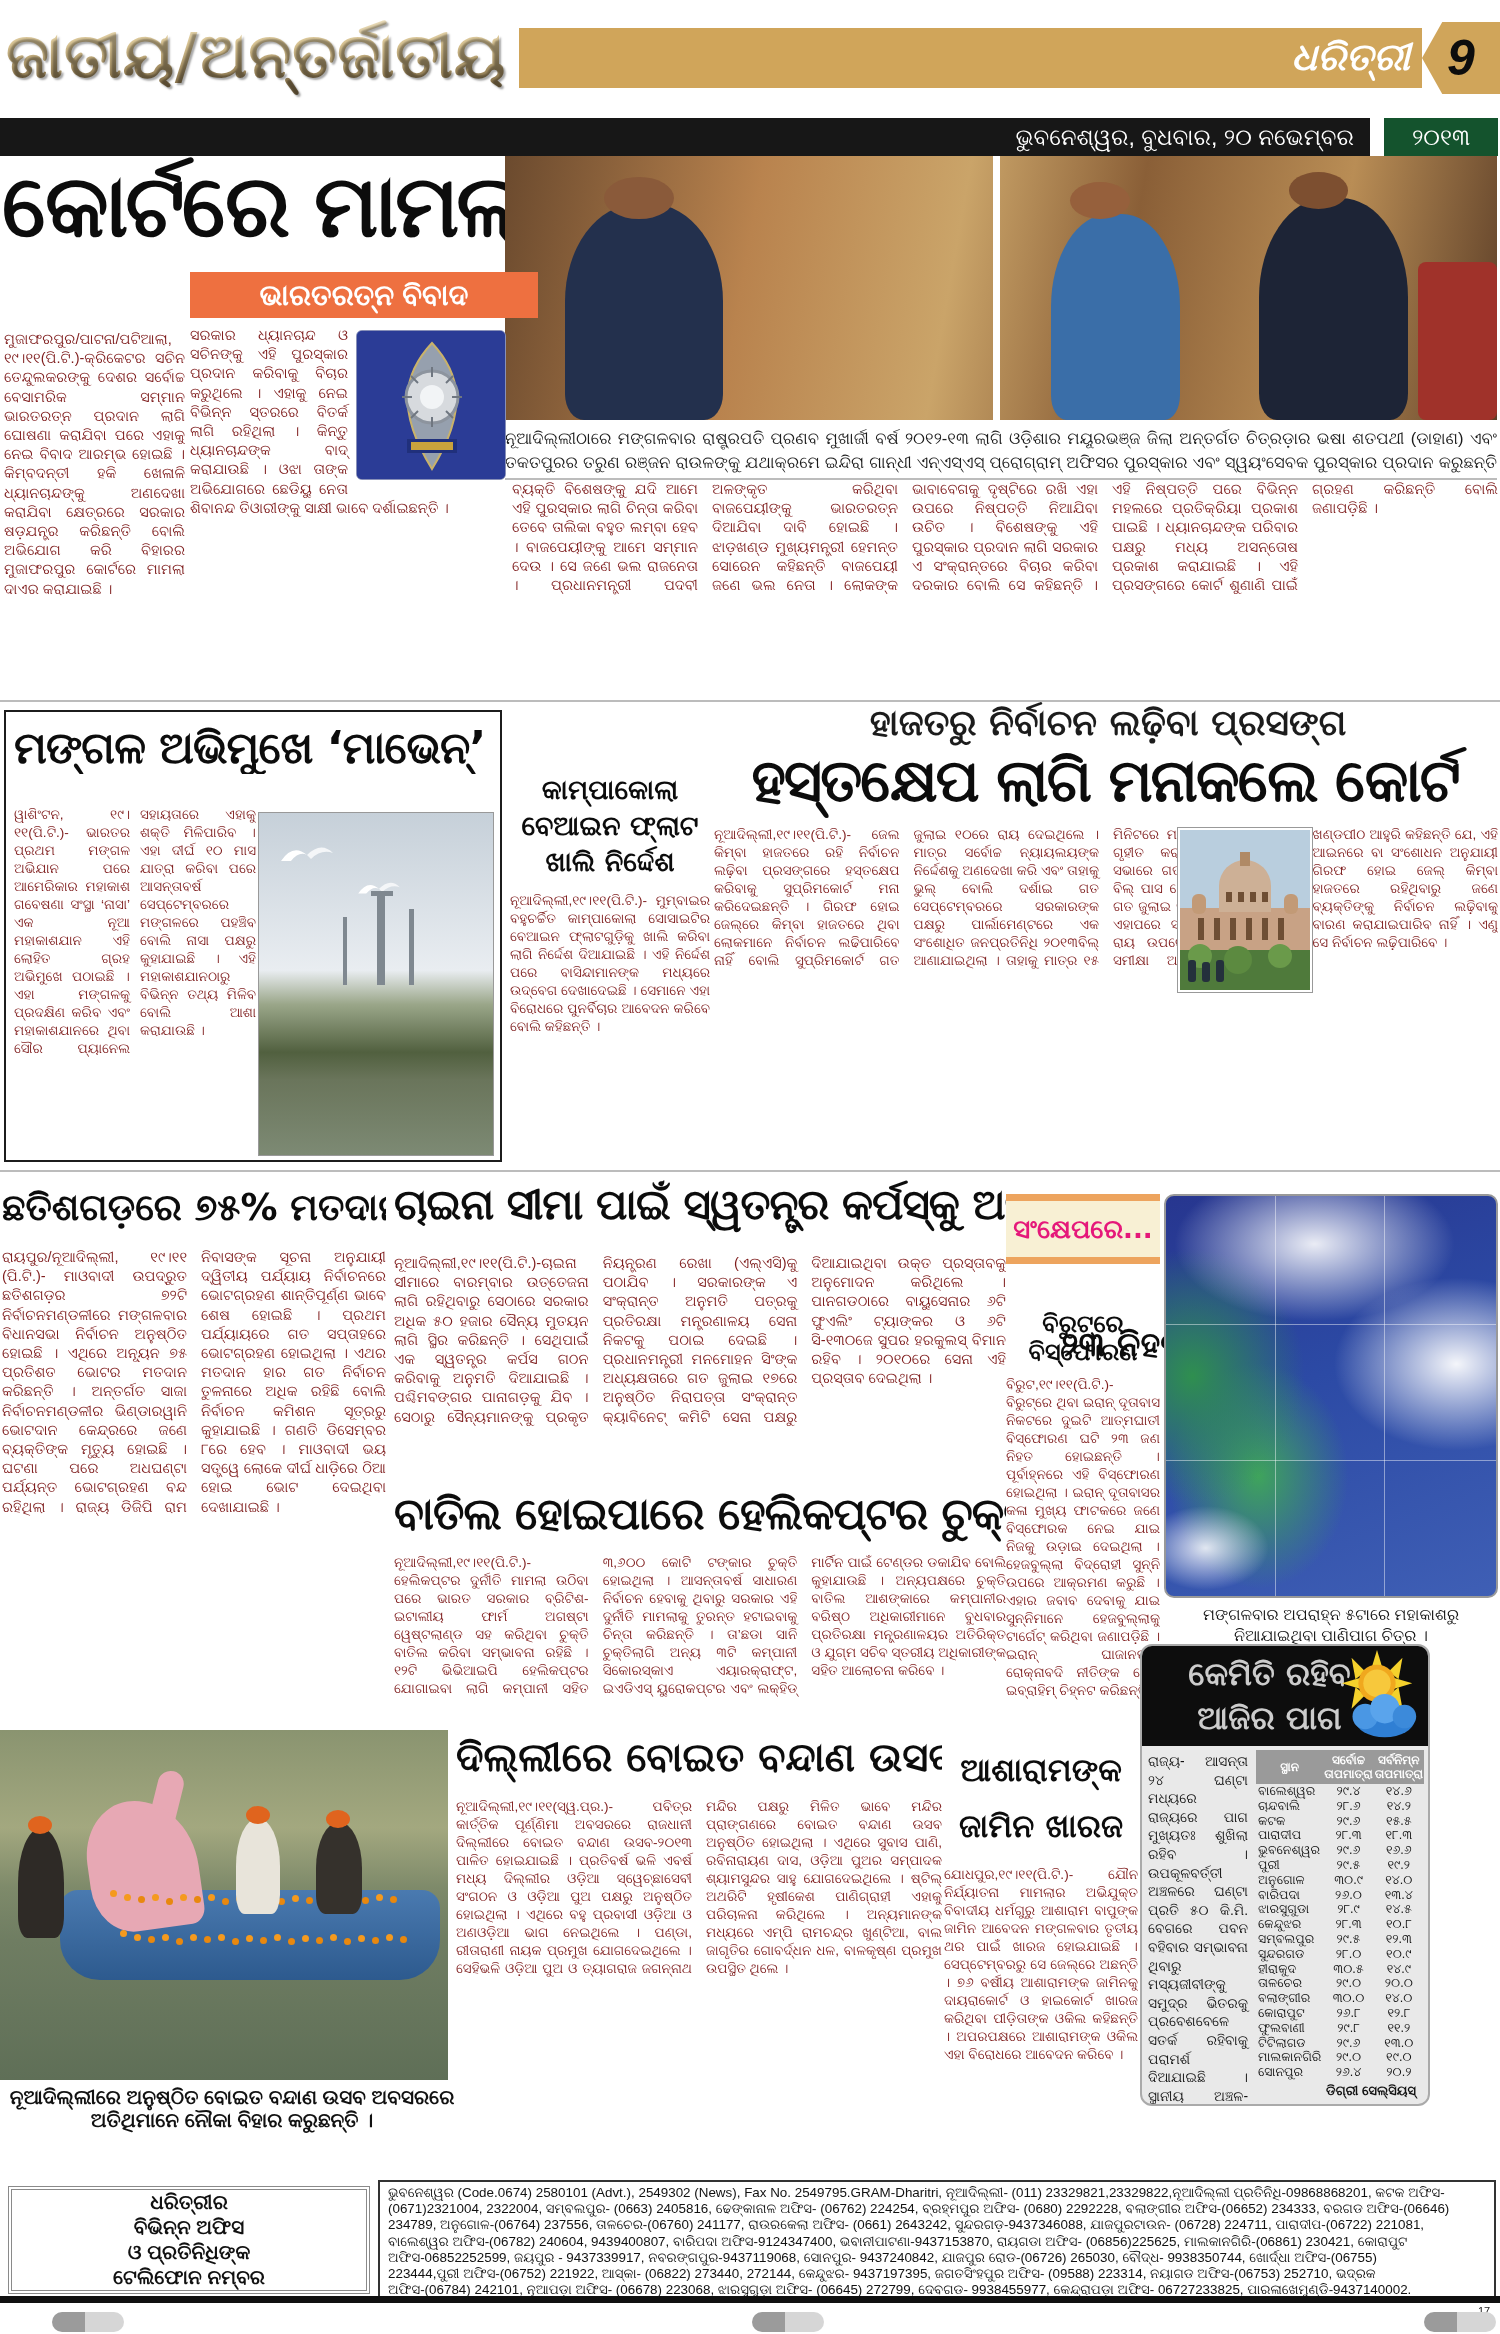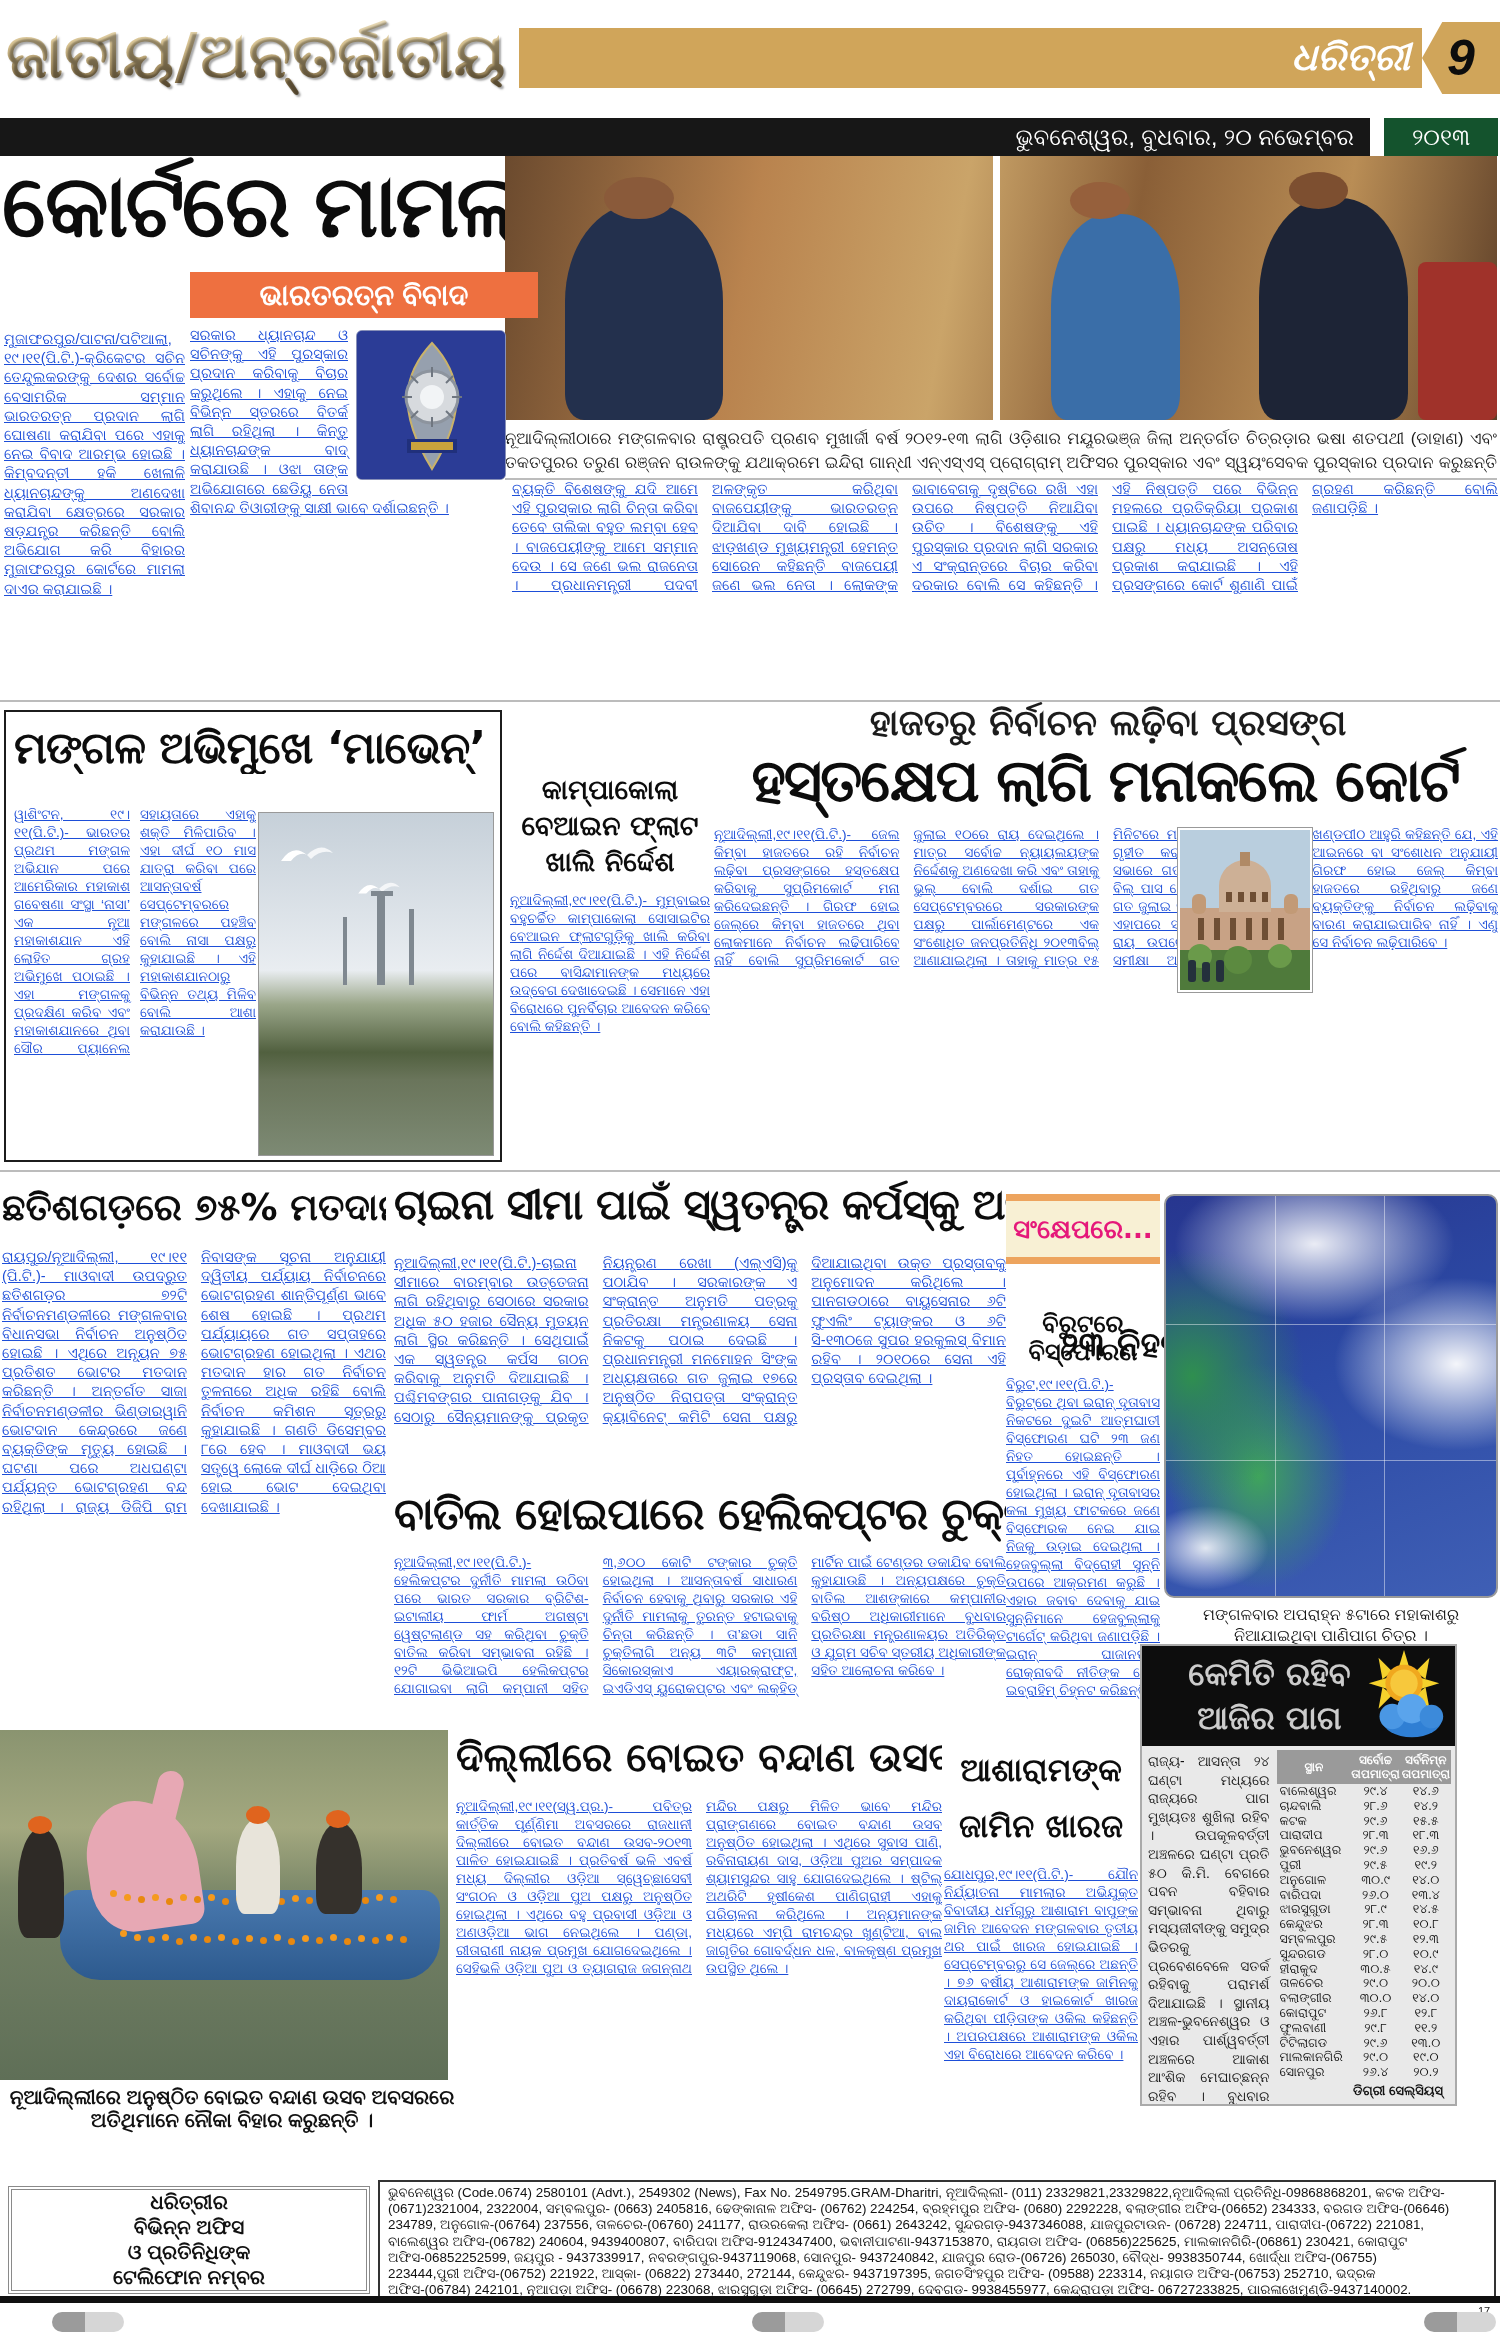--- a/index.html
+++ b/index.html
@@ -2,21 +2,21 @@
 <html><head>
 <meta charset="utf-8">
 <style>
   * { margin:0; padding:0; box-sizing:border-box; }
   html,body { background:#ffffff; }
   body {
     width:1500px; height:2334px; position:relative; overflow:hidden;
     font-family:"Liberation Sans", sans-serif; color:#111;
   }
   .abs { position:absolute; }
-  .bodytxt { font-size:14.6px; line-height:19.2px; text-align:justify; color:#1d4ed8; overflow:hidden;text-decoration:underline; }
+  .bodytxt { font-size:14.6px; line-height:19.2px; text-align:justify; color:#7f1d1d; overflow:hidden; }
   .headline { font-family:"DejaVu Sans", sans-serif; font-weight:bold; color:#0c0c0c; }
 
   
   .masthead-title{
     left:6px; top:2px; width:508px; height:112px; font-size:62px; line-height:108px;
     font-family:"DejaVu Serif", serif; font-weight:bold; letter-spacing:1px;
     background:linear-gradient(180deg,#f7efd8 0%,#d8c392 38%,#8d7850 70%,#564730 100%);
     -webkit-background-clip:text; background-clip:text; color:transparent;
     text-shadow:2px 2px 2px rgba(0,0,0,0.35); white-space:nowrap; overflow:hidden;
   }
@@ -111,21 +111,21 @@
   .turban{ position:absolute; width:24px; height:18px; border-radius:50%; background:#e0641e; }
   .boat-caption{ left:8px; top:2086px; width:448px; height:32px; font-size:20px; text-align:center;font-weight:bold; }
 
   .boita-headline{ left:456px; top:1734px; width:486px; height:54px; font-size:40px; white-space:nowrap; overflow:hidden; }
   .boita-body{ left:456px; top:1798px; width:486px; height:300px; column-count:2; column-gap:14px; font-size:13.6px; line-height:18px; }
 
   .asaram-headline{ left:944px; top:1742px; width:194px; height:118px; font-size:32px; line-height:56px; text-align:center; }
   .asaram-body{ left:944px; top:1866px; width:194px; height:240px; font-size:13.6px; line-height:18px; }
 
   
-  .weather-box{ left:1140px; top:1644px; width:317px; height:462px; border:2px solid #aaa; border-radius:0; overflow:hidden; background:#e9e9e9; }
+  .weather-box{ left:1140px; top:1644px; width:290px; height:462px; border:2px solid #aaa; border-radius:12px; overflow:hidden; background:#e9e9e9; }
   .weather-header{ position:relative; width:100%; height:100px; background:#0d0d0d; }
   .weather-title{ position:absolute; left:0; top:6px; width:255px; color:#cccccc; font-size:32px; font-weight:bold; text-align:center; line-height:44px; font-family:"DejaVu Sans",sans-serif; }
   .weather-icon{ position:absolute; right:2px; top:2px; width:98px; height:96px; }
   .weather-flex{ display:flex; height:362px; }
   .weather-intro{ width:152px; padding:6px 6px; font-size:13.9px; line-height:18.6px; text-align:justify; }
   .weather-tablewrap{ width:206px; padding:4px 4px 0 2px; }
   table.w-table{ width:100%; border-collapse:collapse; }
   .w-table th{ background:#9a9a9a; color:#fff; font-size:12px; line-height:14px; font-weight:bold; padding:3px 1px; text-align:center; }
   .w-table td{ font-size:12.6px; line-height:14.8px; padding:0 2px; color:#111; }
   .w-table td.nm{ text-align:center; }

